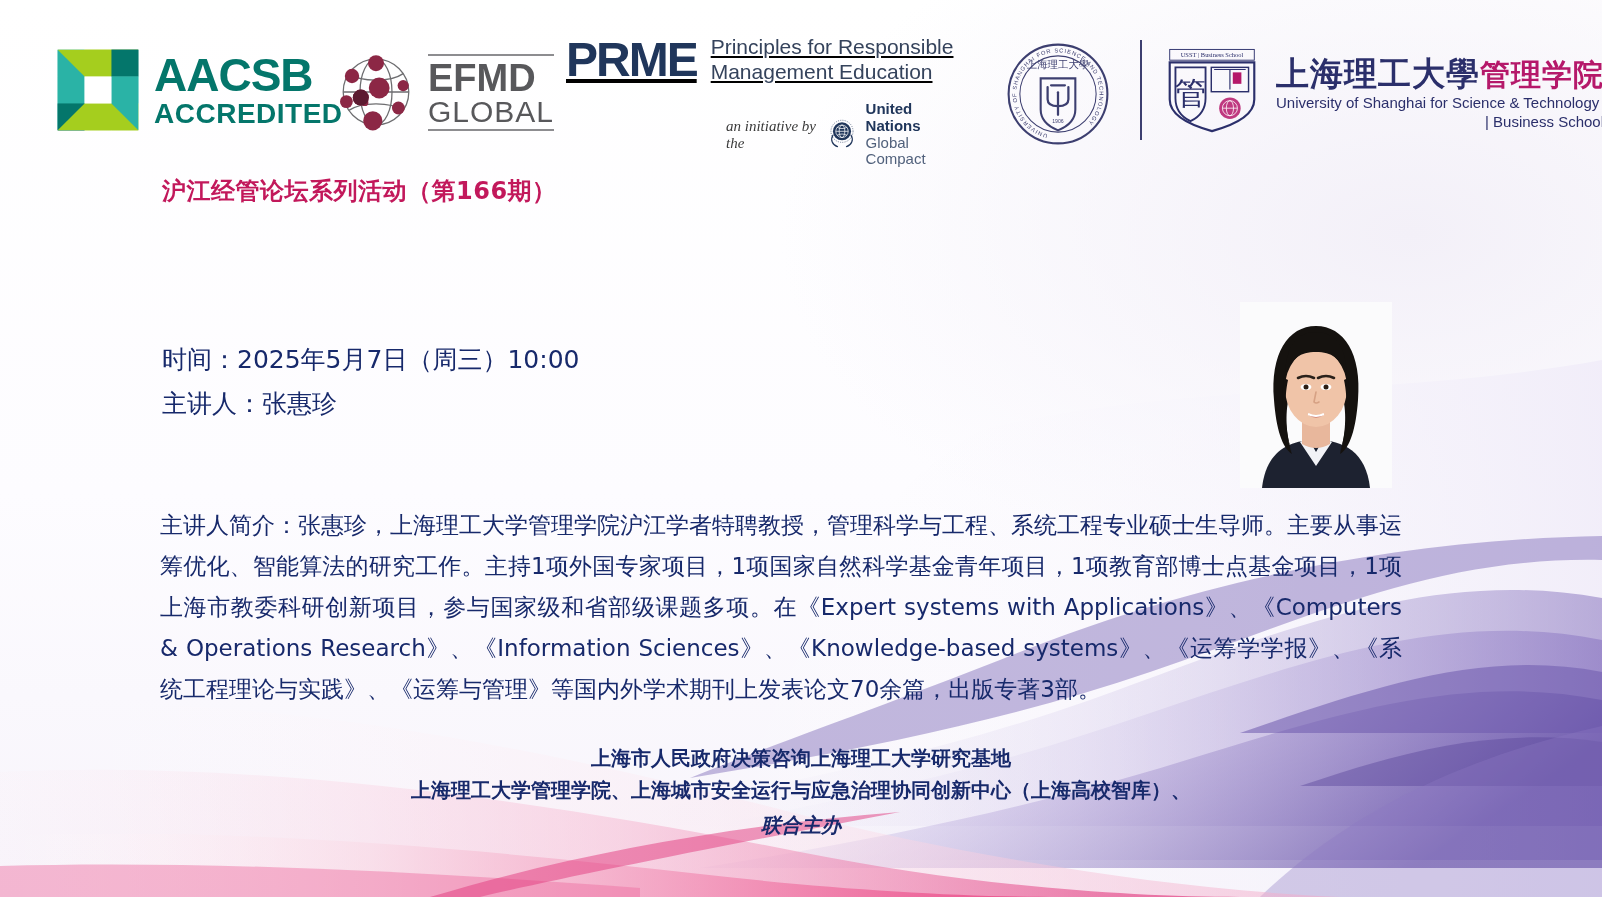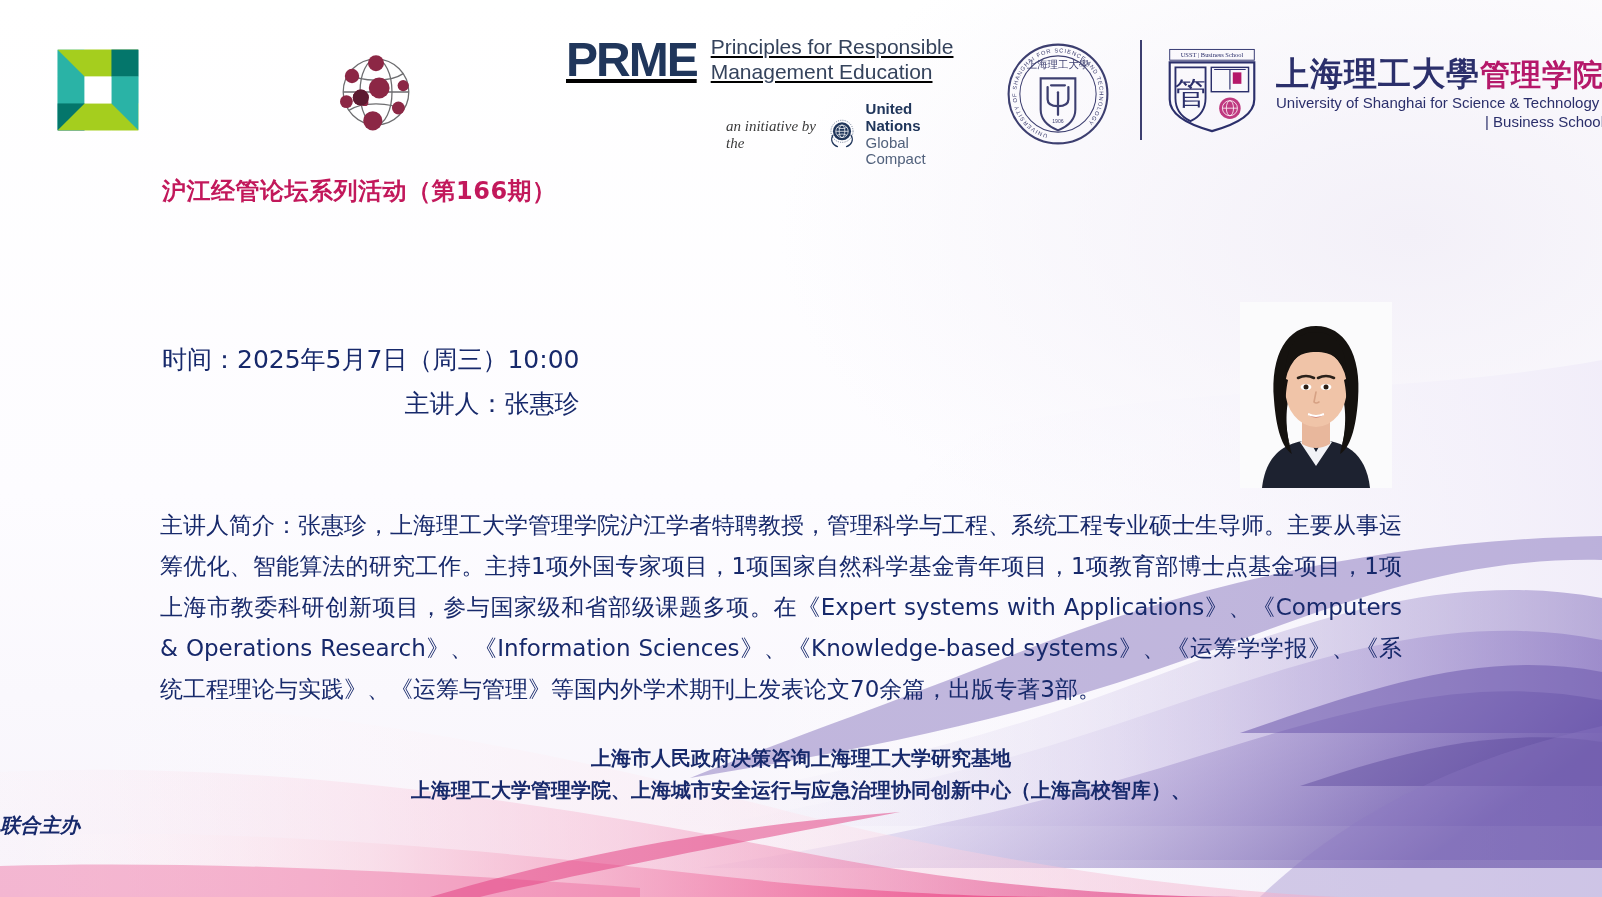--- a/index.html
+++ b/index.html
@@ -116,42 +116,42 @@
     position:absolute; left:0; top:243px; width:1540px; text-align:center; z-index:4;
     font-family:"DejaVu Sans","Liberation Sans",sans-serif;
     font-weight:bold; font-size:40px; color:#bc1a60; letter-spacing:1px;
   }
 
   .details{
     position:absolute; left:162px; top:338px; z-index:4;
     font-family:"DejaVu Sans","Liberation Sans",sans-serif;
     font-size:25px; color:#17296b; line-height:1.76;
   }
-  .details .row{ white-space:nowrap;text-align:right; }
+  .details .row{ white-space:nowrap; }
 
   .bio{
     position:absolute; left:160px; top:505px; width:1242px; z-index:4;
     font-family:"DejaVu Sans","Liberation Sans",sans-serif;
     font-size:23px; color:#17296b; line-height:1.78;
     text-align:justify; text-justify:inter-character;
   }
 
   .portrait{
     position:absolute; left:1240px; top:302px;
     width:152px; height:186px; z-index:4;
     overflow:hidden; background:#f6f5f9;
   }
 
   .organizers{
     position:absolute; left:0; top:742px; width:1602px; text-align:center; z-index:4;
     font-family:"DejaVu Sans","Liberation Sans",sans-serif;
     font-weight:bold; font-size:20px; color:#17296b; line-height:1.62;
   }
   .jointly{
-    position:absolute; left:0; top:812px; width:1602px; text-align:left; z-index:4;
+    position:absolute; left:0; top:812px; width:1602px; text-align:center; z-index:4;
     font-family:"DejaVu Sans","Liberation Sans",sans-serif;
     font-weight:bold; font-style:italic; font-size:20px; color:#17296b;
   }
 </style>
 </head>
 <body>
 
 <div id="poster">
 
   <svg id="waves" viewBox="0 0 1602 897" preserveAspectRatio="none">
@@ -225,20 +225,24 @@
           <rect x="66" y="66" width="32" height="32" fill="#a5ce1e"></rect>
           <path d="M2,2 L34,34 L34,66 L2,98 Z" fill="#2ab3a6"></path>
           <path d="M98,2 L66,34 L66,66 L98,98 Z" fill="#a5ce1e" opacity=".0"></path>
           <path d="M2,2 L98,2 L66,34 L34,34 Z" fill="#a5ce1e"></path>
           <path d="M66,2 L98,2 L98,34 L66,34 Z" fill="#04766b"></path>
           <path d="M2,66 L34,66 L34,98 L2,98 Z" fill="#04766b"></path>
           <path d="M34,66 L66,66 L98,98 L2,98 Z" fill="#a5ce1e"></path>
           <path d="M66,34 L98,34 L98,98 L66,66 Z" fill="#2ab3a6"></path>
           <rect x="34" y="34" width="32" height="32" fill="#ffffff"></rect>
         </svg>
+      </span>
+      <span class="aacsb-txt">
+        <div class="l1">AACSB</div>
+        <div class="l2">ACCREDITED</div>
       </span>
     </div>
 
     <div class="logo" id="efmd">
       <span class="efmd-mark">
         <svg viewBox="0 0 100 100" width="80" height="80">
           <g fill="none" stroke="#6d6d70" stroke-width="1.6">
             <circle cx="50" cy="50" r="41"></circle>
             <ellipse cx="50" cy="50" rx="20" ry="41"></ellipse>
             <path d="M9,50 H91"></path>
@@ -252,20 +256,24 @@
             <circle cx="84" cy="42" r="7"></circle>
             <circle cx="31" cy="57" r="10"></circle>
             <circle cx="13" cy="62" r="8"></circle>
             <circle cx="36" cy="63" r="4.5"></circle>
             <circle cx="78" cy="70" r="8"></circle>
             <circle cx="46" cy="86" r="12"></circle>
           </g>
           <circle cx="31" cy="57" r="10" fill="#5c1b31"></circle>
         </svg>
       </span>
+      <span class="efmd-txt">
+        <div class="l1">EFMD</div>
+        <div class="l2">GLOBAL</div>
+      </span>
     </div>
 
     <div class="logo" id="prme">
       <span class="prme-word">PRME</span>
       <span class="prme-tag">
         <div>Principles for Responsible</div>
         <div>Management Education</div>
       </span>
       <span class="prme-sub">
         <span class="ini">an initiative by the</span>

